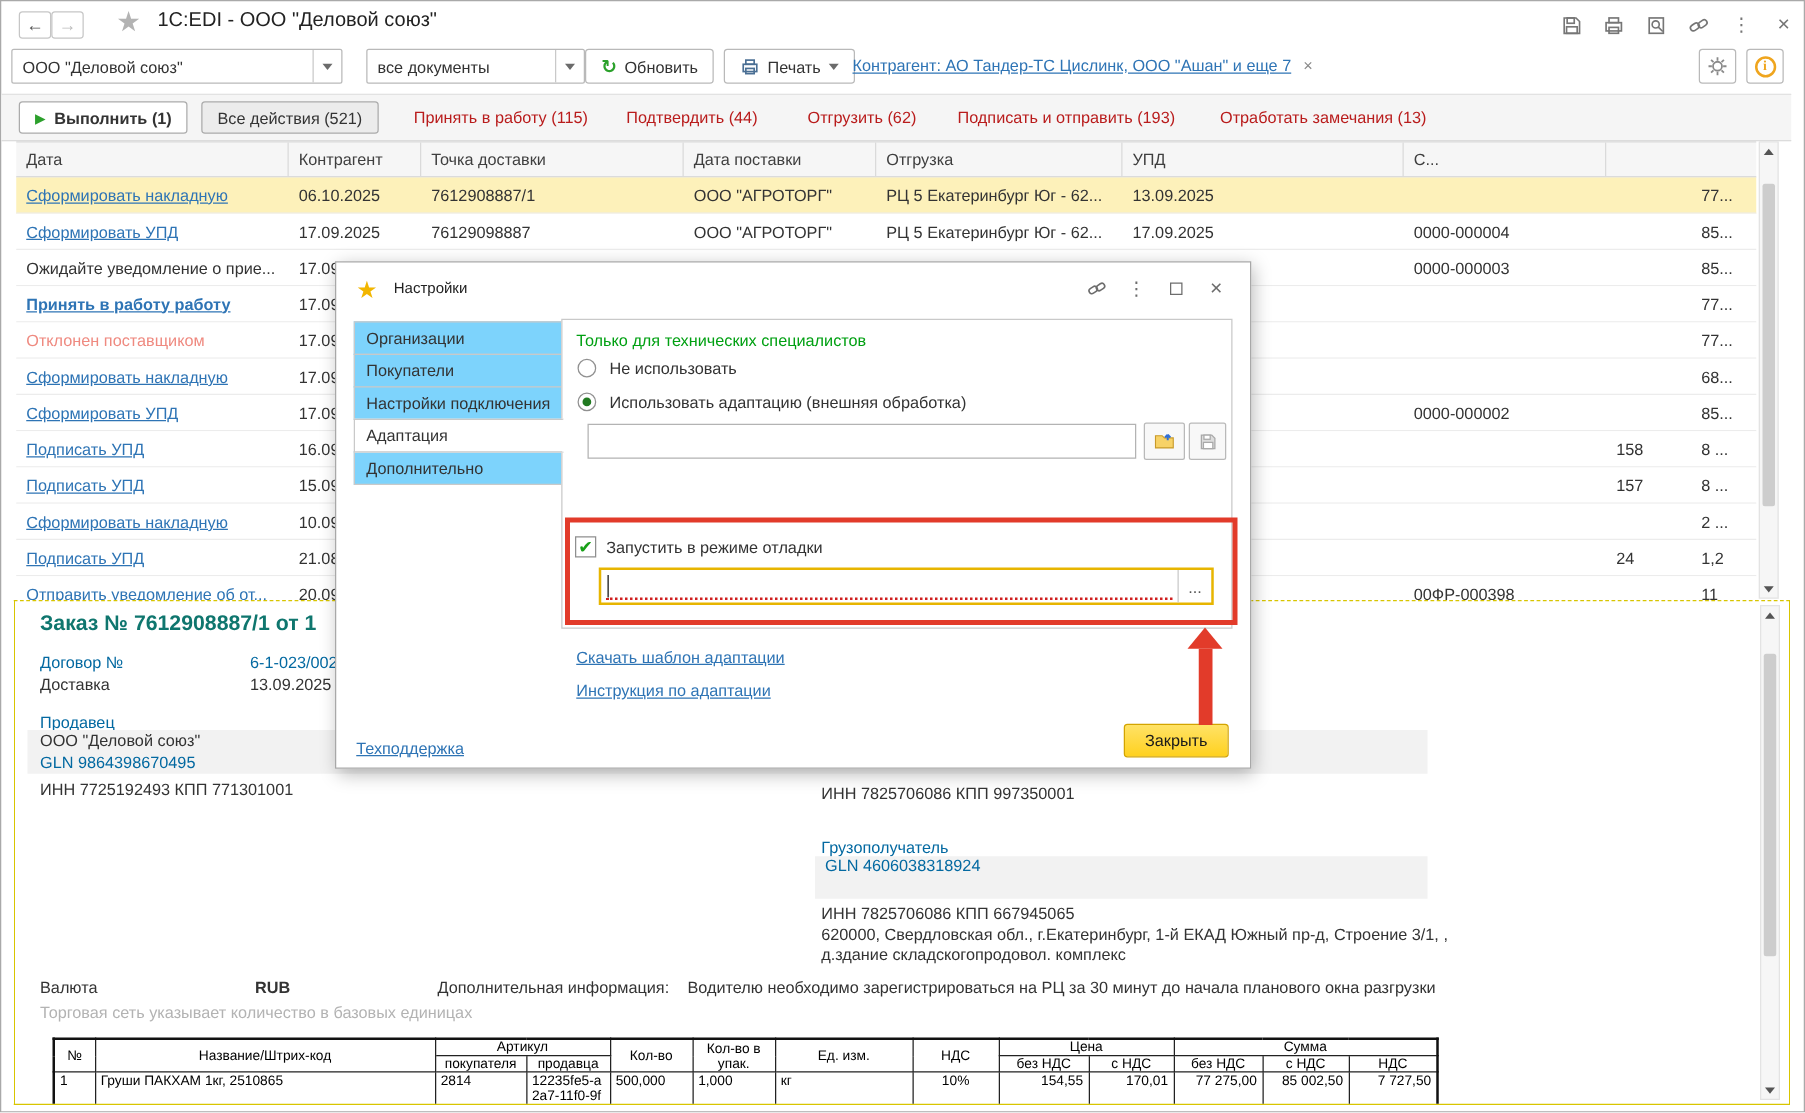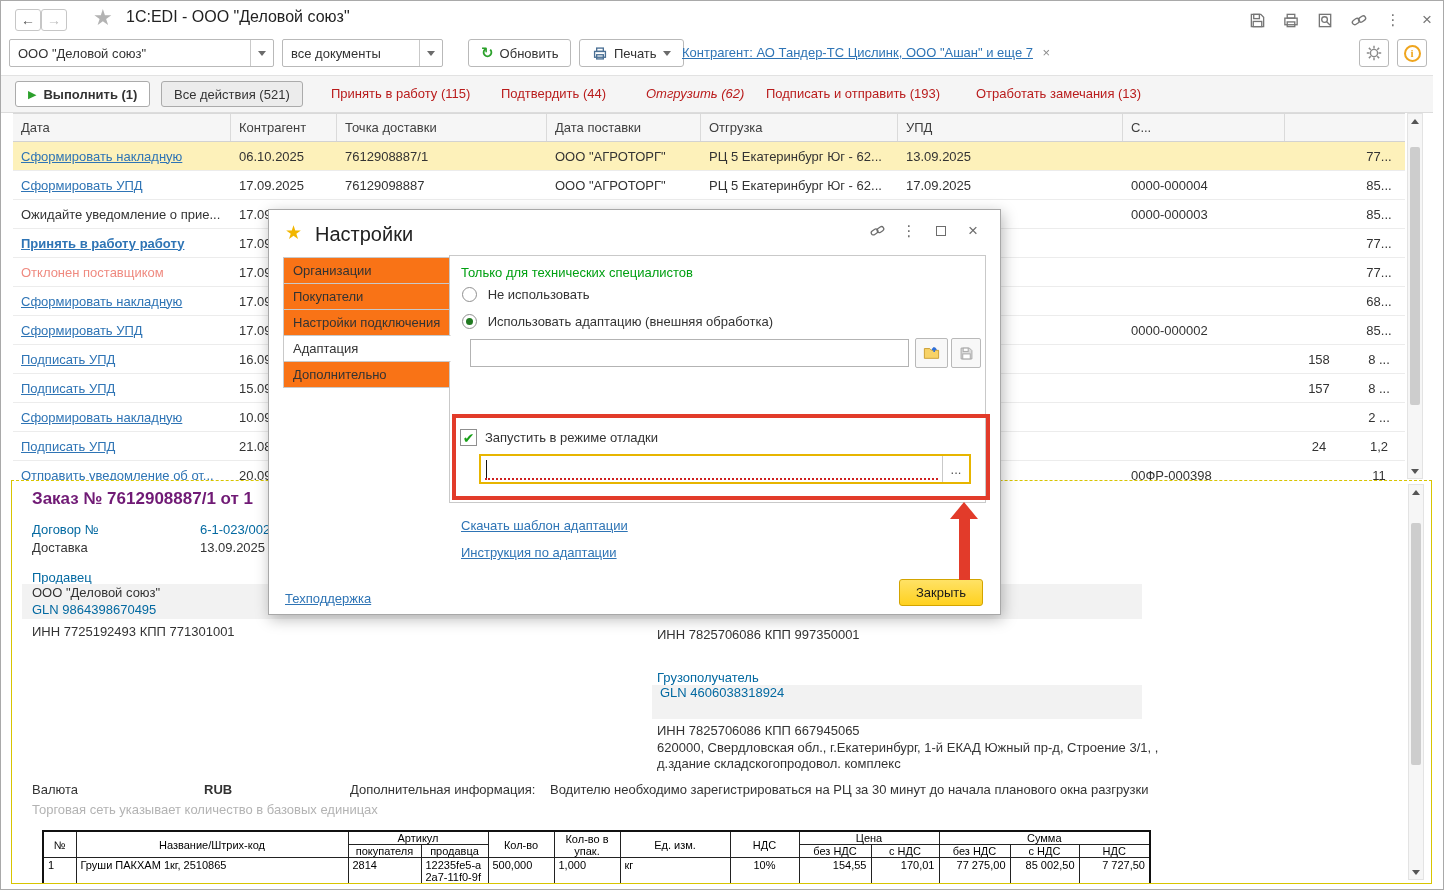--- a/index.html
+++ b/index.html
@@ -39,48 +39,48 @@
   .thead,.trow{display:grid;grid-template-columns:218px 106px 210px 154px 197px 225px 162px 68px 52px;align-items:center;height:29px}
   .thead{background:#f6f6f6;border-top:1px solid #d9d9d9;border-bottom:1px solid #d2d2d2;color:#3f3f3f}
   .thead>div{padding:0 8px;border-right:1px solid #dadada;height:100%;display:flex;align-items:center;overflow:hidden;white-space:nowrap}
   .trow{border-bottom:1px solid #ececec;background:#fff}
   .trow.selected{background:#fdf1ba}
   .trow>span{padding:0 8px;overflow:hidden;white-space:nowrap}
   .a-link{color:#2e74b5;text-decoration:underline;cursor:pointer}
   .a-link.bold{font-weight:bold}
   .a-red{color:#ef8a80}
   .a-plain{color:#333}
-  .num-r{text-align:center}
+  .num-r{text-align:left}
 
   
   .sb{background:#f6f6f6;border:1px solid #e3e3e3}
   .sb .thumb{position:absolute;left:2px;right:2px;background:#cdcdcd;border-radius:2px}
   .sb .ar{position:absolute;left:0;right:0;height:14px;display:flex;align-items:center;justify-content:center}
   .tri-u{width:0;height:0;border-left:4px solid transparent;border-right:4px solid transparent;border-bottom:5px solid #555}
   .tri-dn{width:0;height:0;border-left:4px solid transparent;border-right:4px solid transparent;border-top:5px solid #555}
 
   
   #docpanel{left:10px;top:479px;width:1421px;height:404px;background:#fff;border:1px solid #d8c500;border-top:1px dashed #d8c500;z-index:5;overflow:hidden}
-  .doc-title{font-size:17px;font-weight:bold;color:#701a75;white-space:nowrap}
+  .doc-title{font-size:17px;font-weight:bold;color:#0f766e;white-space:nowrap}
   .g{color:#0369a1}
   .band{background:#f2f2f2}
   .doc-note{color:#b3b3b3}
   table.items{border-collapse:collapse;font-size:11px;color:#000}
   table.items td,table.items th{border:1px solid #222;padding:1px 4px;font-weight:normal;vertical-align:top}
   table.items th{text-align:center;vertical-align:middle;padding:0 2px}
   table.items{border:2px solid #111}
   .c-r{text-align:right}.c-c{text-align:center}
   .brk{word-break:break-all}
 
   
   #modal{left:267px;top:208px;width:733px;height:406px;background:#fff;border:1px solid #a8a8a8;box-shadow:2px 4px 14px rgba(0,0,0,.28);z-index:10}
-  .m-title{font-size:20px;color:#222}
+  .m-title{font-size:12px;color:#222}
   .m-star{color:#f2b600;font-size:19px}
   .m-ico{width:26px;height:22px;display:flex;align-items:center;justify-content:center;color:#6d6d6d;cursor:pointer}
-  .tab{width:167px;height:27px;border:1px solid #c9c9c9;background:#f97316;display:flex;align-items:center;padding:0 9px;margin-top:-1px;cursor:pointer;white-space:nowrap;overflow:hidden}
+  .tab{width:167px;height:27px;border:1px solid #c9c9c9;background:#7dd3fc;display:flex;align-items:center;padding:0 9px;margin-top:-1px;cursor:pointer;white-space:nowrap;overflow:hidden}
   .tab.active{background:#fff;width:168px;position:relative;z-index:3;border-right:1px solid #fff}
   #m-content{left:180px;top:45px;width:537px;height:248px;border:1px solid #c9c9c9;background:#fff}
   .green-t{color:#00a012}
   .radio{width:15px;height:15px;border:1px solid #909090;border-radius:50%;background:#fff;display:inline-block;position:relative;vertical-align:-3px}
   .radio.on::after{content:"";position:absolute;left:3px;top:3px;width:7px;height:7px;border-radius:50%;background:#217a21}
   .inp{border:1px solid #b3b3b3;background:#fff;height:28px}
   .ico-btn{height:30px;border:1px solid #b9b9b9;border-radius:2px;background:#f8f8f8;display:flex;align-items:center;justify-content:center;cursor:pointer}
   #red-rect{left:183px;top:204px;width:538px;height:86px;border:4px solid #e23b2a;z-index:2}
   .chk{width:17px;height:17px;border:1px solid #8f8f8f;background:#fff;display:flex;align-items:center;justify-content:center;color:#18a018;font-weight:bold;font-size:14px}
   #dbg-input{left:210px;top:244px;width:492px;height:30px;border:2px solid #e7b500;background:#fff;display:flex;z-index:3}
@@ -136,21 +136,21 @@
     <div class="tb-ico kebab">⋮</div>
     <div class="tb-ico" style="font-size:17px">×</div>
   </div>
 
   <div class="abs combo" style="left:8px;top:38px;width:265px">
     <div class="val">ООО "Деловой союз"</div>
     <div class="dd">
         <div class="tri-d"></div>
       </div>
   </div>
-  <div class="abs combo" style="left:281px;top:38px;width:161px">
+  <div class="abs combo" style="left:292px;top:38px;width:175px">
     <div class="val">все документы</div>
     <div class="dd">
         <div class="tri-d"></div>
       </div>
   </div>
   <div class="abs btn" style="left:467px;top:38px">
     <span class="refresh-g">↻</span>
     <span>Обновить</span>
   </div>
   <div class="abs btn" style="left:578px;top:38px">
@@ -180,21 +180,21 @@
     <div class="cmd-main" style="left:14px">
       <span class="play">▶</span>
       <span>Выполнить (1)</span>
     </div>
     <div class="cmd-all" style="left:160px">
       <span>Все действия (521)</span>
     </div>
     <div id="cmd-text-holder">
         <div class="cmd-txt" style="left: 330px;">Принять в работу (115)</div>
         <div class="cmd-txt" style="left: 500px;">Подтвердить (44)</div>
-        <div class="cmd-txt" style="left: 645px; font-style: italic;">Отгрузить (62)</div>
+        <div class="cmd-txt" style="left: 645px;">Отгрузить (62)</div>
         <div class="cmd-txt" style="left: 765px;">Подписать и отправить (193)</div>
         <div class="cmd-txt" style="left: 975px;">Отработать замечания (13)</div>
       </div>
   </div>
 
   <div class="abs" id="otable">
     <div class="thead">
       <div>Дата</div>
       <div>Контрагент</div>
       <div>Точка доставки</div>

